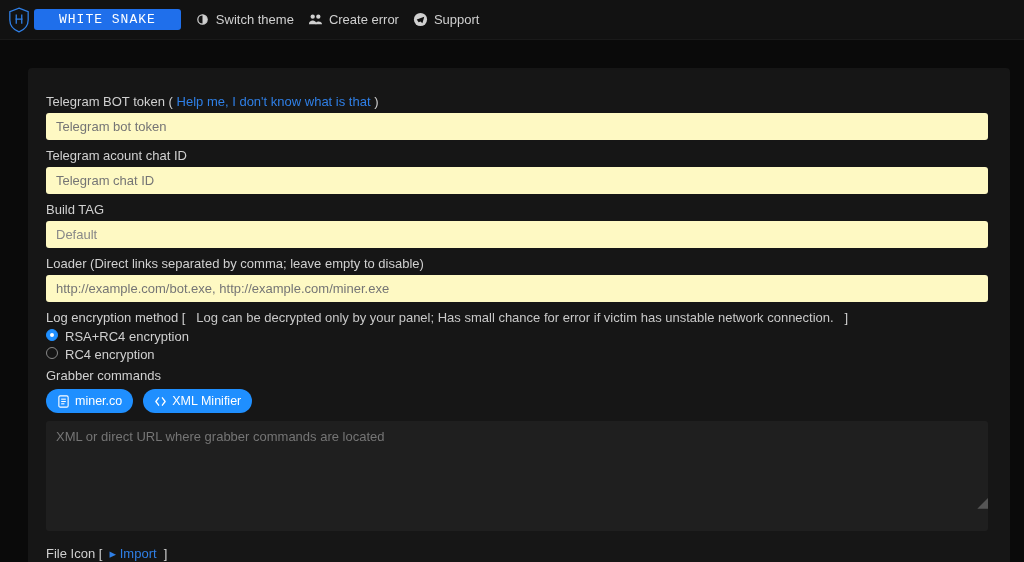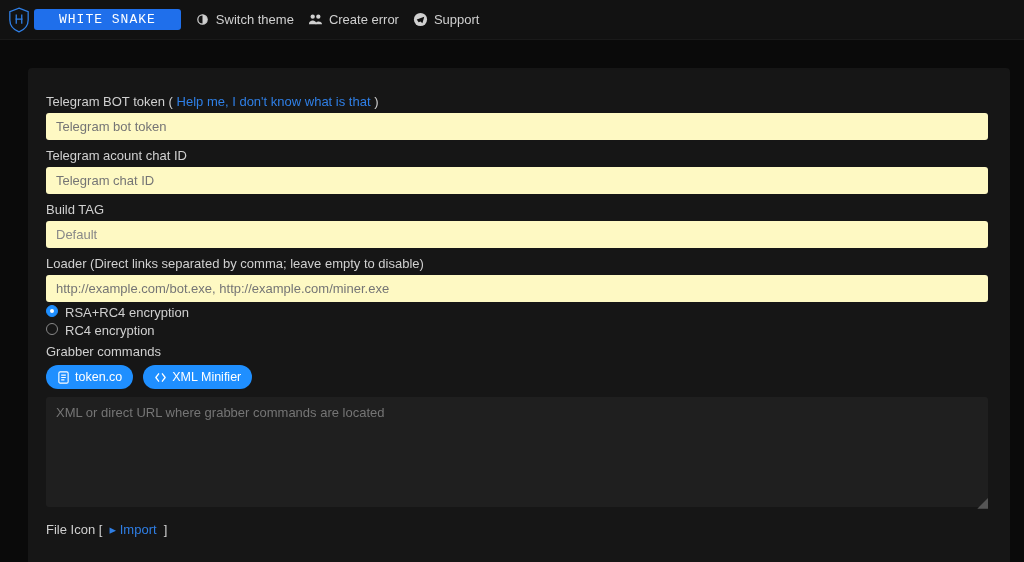--- a/index.html
+++ b/index.html
@@ -195,40 +195,45 @@
 
   
   <div class="field-label">Build TAG</div>
   <input class="input" value="Default" style="">
 
   
   <div class="field-label">Loader (Direct links separated by comma; leave empty to disable)</div>
   <input class="input" placeholder="http://example.com/bot.exe, http://example.com/miner.exe" style="">
 
   
+  <div class="field-label">
+    <span>Log encryption method [</span>&nbsp;&nbsp;
+    <span class="sub-dim">Log can be decrypted only by your panel; Has small chance for error if victim has unstable network connection.</span>&nbsp;&nbsp;
+    <span>]</span>
+  </div>
   <div class="radio-row">
     <span class="radio checked"></span>
     <span>RSA+RC4 encryption</span>
   </div>
   <div class="radio-row">
     <span class="radio"></span>
     <span>RC4 encryption</span>
   </div>
 
   
   <div class="field-label" style="margin-top:6px">Grabber commands</div>
   <div class="btn-row">
     <button class="pill-btn">
       <svg width="13" height="13" viewBox="0 0 14 14">
           <rect x="2" y="1" width="10" height="12" rx="1.5" fill="none" stroke="#fff" stroke-width="1.2"></rect>
           <line x1="4.5" y1="4.5" x2="9.5" y2="4.5" stroke="#fff" stroke-width="1.2"></line>
           <line x1="4.5" y1="7" x2="9.5" y2="7" stroke="#fff" stroke-width="1.2"></line>
           <line x1="4.5" y1="9.5" x2="8" y2="9.5" stroke="#fff" stroke-width="1.2"></line>
         </svg>
-      <span>token.co</span>
+      <span>miner.co</span>
     </button>
     <button class="pill-btn">
       <svg width="13" height="13" viewBox="0 0 14 14">
           <path d="M5 3 L2 7 L5 11 M9 3 L12 7 L9 11" fill="none" stroke="#fff" stroke-width="1.4" stroke-linecap="round" stroke-linejoin="round"></path>
         </svg>
       <span>XML Minifier</span>
     </button>
   </div>
   <textarea class="textarea" placeholder="XML or direct URL where grabber commands are located" style=""></textarea>
   <div class="resize-handle">◢</div>

